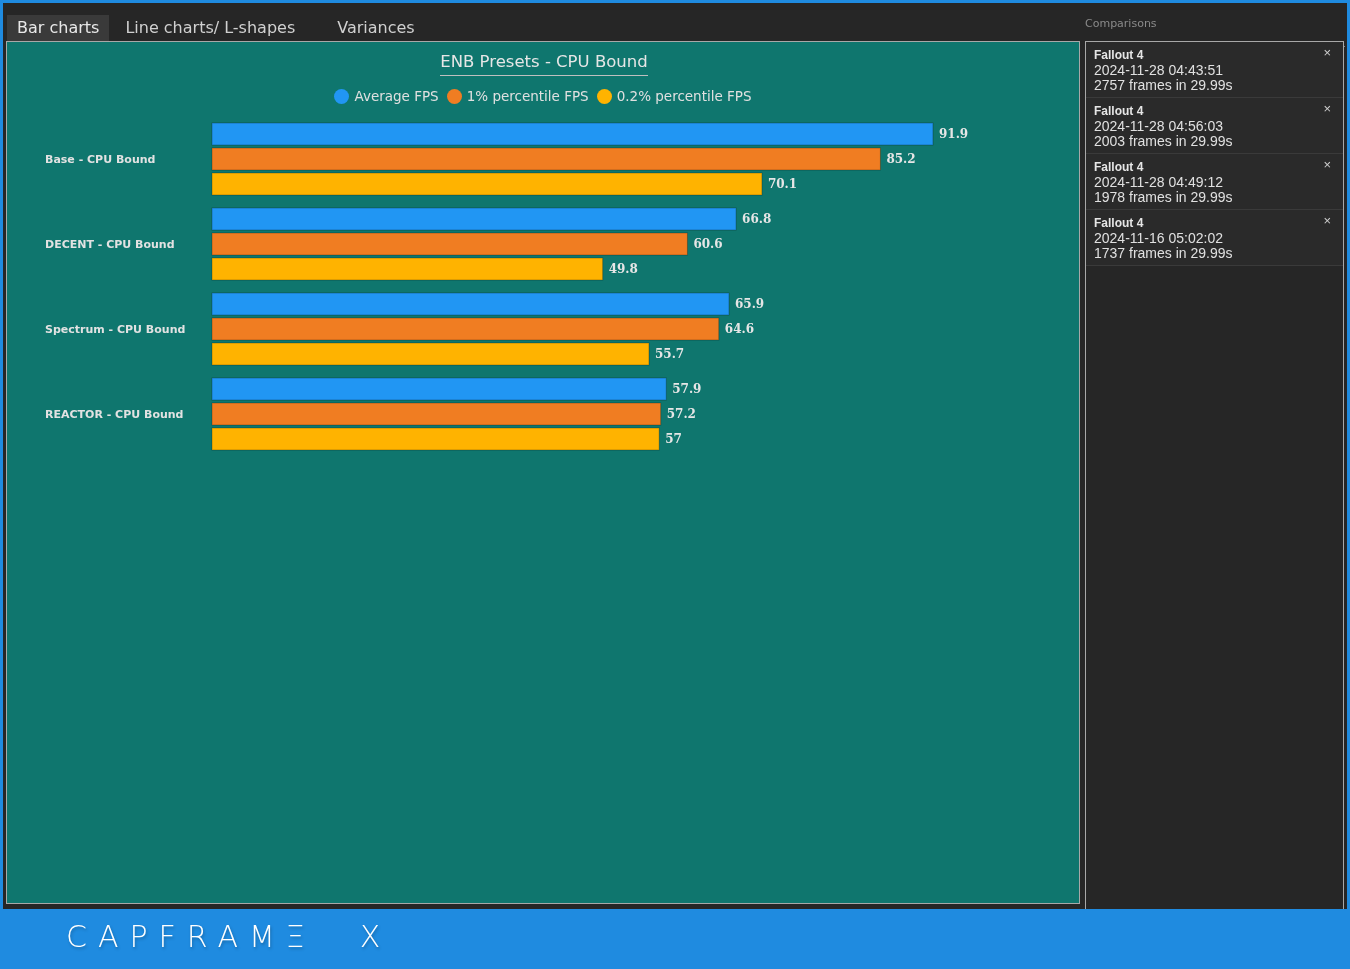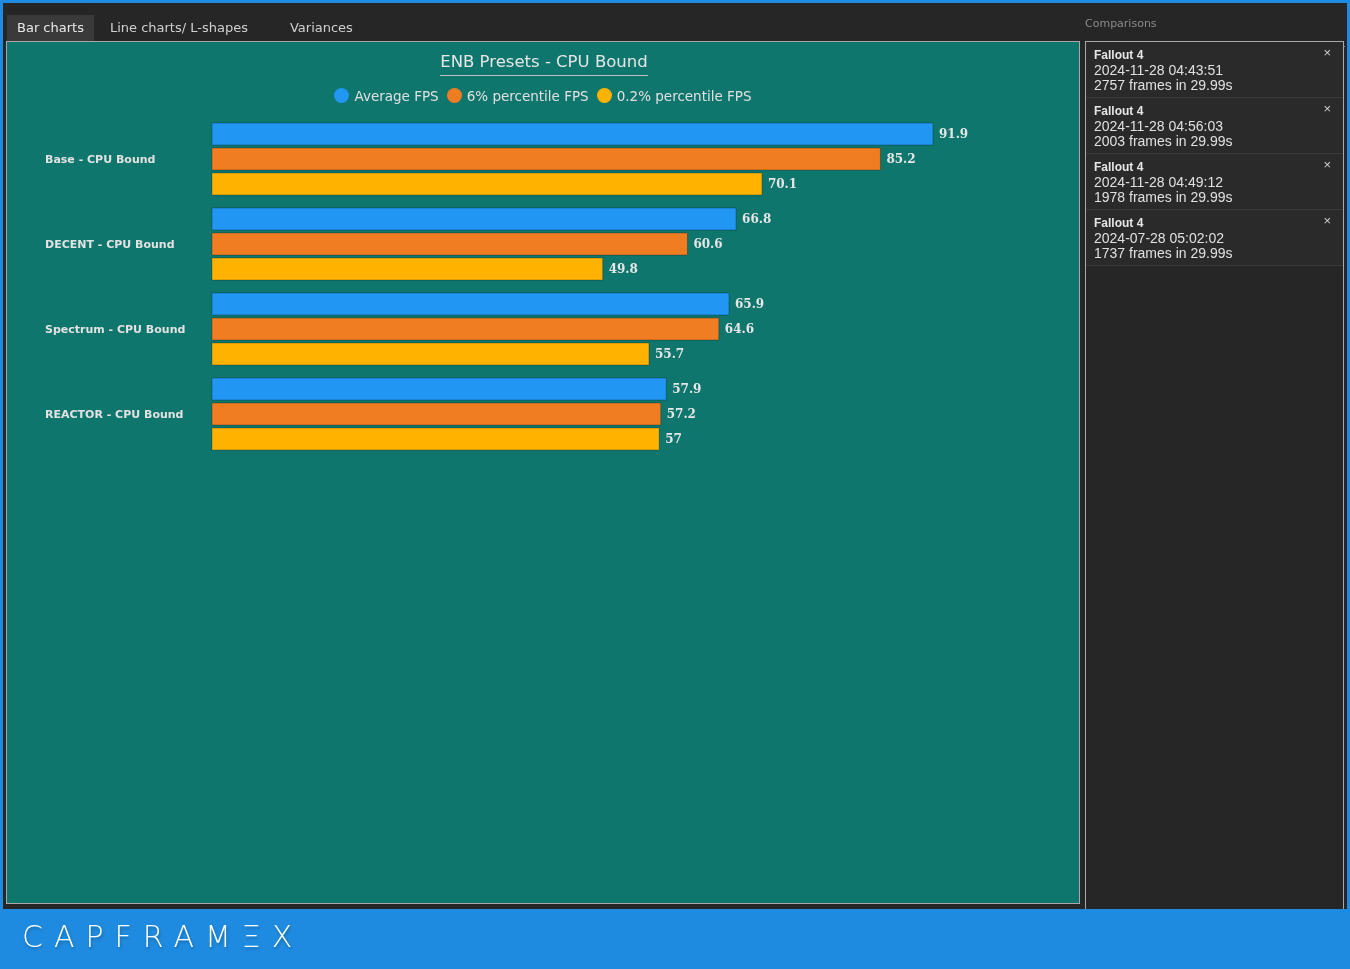--- a/index.html
+++ b/index.html
@@ -8,40 +8,40 @@
     background:#1f8be0;
     font-family:"Liberation Sans", sans-serif;
     position:relative;
   }
   .app {
     position:absolute; left:3px; top:3px; width:1344px; height:906px;
     background:#262626;
   }
   .tabs { position:absolute; left:4px; top:12px; height:26px; display:flex; }
   .tab {
-    height:26px; line-height:26px; padding:0 10px; font-size:13px; color:#d0d0d0;
+    height:26px; line-height:26px; padding:0 10px; font-size:16px; color:#d0d0d0;
     font-family:"DejaVu Sans", sans-serif; cursor:pointer; margin-right:6px;
   }
   .tab.active { background:#3a3a3a; color:#e8e8e8; }
   .tab:nth-child(2){ margin-right:22px; }
   .chart-pane {
     position:absolute; left:3px; top:38px; width:1072px; height:861px;
     background:#0f766e; border:1px solid #a8a8a8;
   }
   .chart-title {
     position:absolute; left:433px; top:10px; width:208px; text-align:center;
     font-size:18px; color:#e6e6e6; padding-bottom:4px; border-bottom:1px solid #bfbfbf;
     font-family:"DejaVu Sans", sans-serif; font-size:16.5px;
   }
   .legend {
     position:absolute; left:0; top:46px; width:1072px; display:flex; justify-content:center;
     gap:8px; font-size:13.5px; color:#e0e0e0; font-family:"DejaVu Sans", sans-serif;
     padding-left:0px;
   }
-  .legend-item { display:flex; align-items:flex-start; gap:5px; }
+  .legend-item { display:flex; align-items:flex-end; gap:5px; }
   .legend-dot { width:15px; height:15px; border-radius:50%; display:inline-block; }
   svg.plot { position:absolute; left:0; top:0; }
   .cat-label { font-family:"DejaVu Sans", sans-serif; font-size:11px; font-weight:bold; fill:#e2e2e2; }
   .val-label { font-family:"DejaVu Serif", serif; font-size:12px; font-weight:bold; fill:#e6e6e6; }
 
   .side-header {
     position:absolute; left:1082px; top:14px; width:260px; font-size:11px; color:#8a8a8a;
     font-family:"DejaVu Sans", sans-serif; padding-bottom:16px; border-bottom:1px solid #888;
   }
   .side-pane {
@@ -58,21 +58,21 @@
     position:absolute; right:12px; top:3px; font-size:13px; color:#cfcfcf; cursor:pointer;
   }
   .footer {
     position:absolute; left:0; top:909px; width:1350px; height:60px; background:#1f8be0;
   }
   .logo {
     position:absolute; left:22px; top:10px; font-size:30px; letter-spacing:11px;
     font-family:"DejaVu Sans", sans-serif; font-weight:300;
     text-shadow:1px 2px 3px rgba(0,0,0,0.25);
   }
-  .logo .w { color:#ffffff; }
+  .logo .w { color:#ffffff;margin-left:44px; }
   .logo .g { color:#ffffff; }
 </style>
 </head>
 <body>
 
 <div class="app">
   <div class="tabs">
     <div class="tab active">Bar charts</div>
     <div class="tab">Line charts/ L-shapes</div>
     <div class="tab">Variances</div>
@@ -80,21 +80,21 @@
 
   <div class="chart-pane">
     <div class="chart-title">ENB Presets - CPU Bound</div>
     <div class="legend">
       <span class="legend-item">
         <span class="legend-dot" style="background:#2196f3"></span>
         <span>Average FPS</span>
       </span>
       <span class="legend-item">
         <span class="legend-dot" style="background:#f07d22"></span>
-        <span>6% percentile FPS</span>
+        <span>1% percentile FPS</span>
       </span>
       <span class="legend-item">
         <span class="legend-dot" style="background:#ffb300"></span>
         <span>0.2% percentile FPS</span>
       </span>
     </div>
     <svg class="plot" id="plot" width="1072" height="861">
         <text x="38" y="121" class="cat-label">Base - CPU Bound</text>
         <rect x="205" y="81" width="720.9555" height="22" fill="#2196f3" stroke="rgba(0,0,0,0.25)" stroke-width="1"></rect>
         <text x="931.9555" y="96" class="val-label">91.9</text>
@@ -141,21 +141,21 @@
       <span class="cmp-close">×</span>
     </div>
     <div class="cmp-item">
       <div class="cmp-title">Fallout 4</div>
       <div class="cmp-line">2024-11-28 04:49:12</div>
       <div class="cmp-line">1978 frames in 29.99s</div>
       <span class="cmp-close">×</span>
     </div>
     <div class="cmp-item">
       <div class="cmp-title">Fallout 4</div>
-      <div class="cmp-line">2024-07-28 05:02:02</div>
+      <div class="cmp-line">2024-11-16 05:02:02</div>
       <div class="cmp-line">1737 frames in 29.99s</div>
       <span class="cmp-close">×</span>
     </div>
   </div>
 </div>
 
 <div class="footer">
   <div class="logo">
     <span class="w">CAP</span><span class="g">FRAM</span><span class="g">Ξ</span><span class="w">X</span>
   </div>

